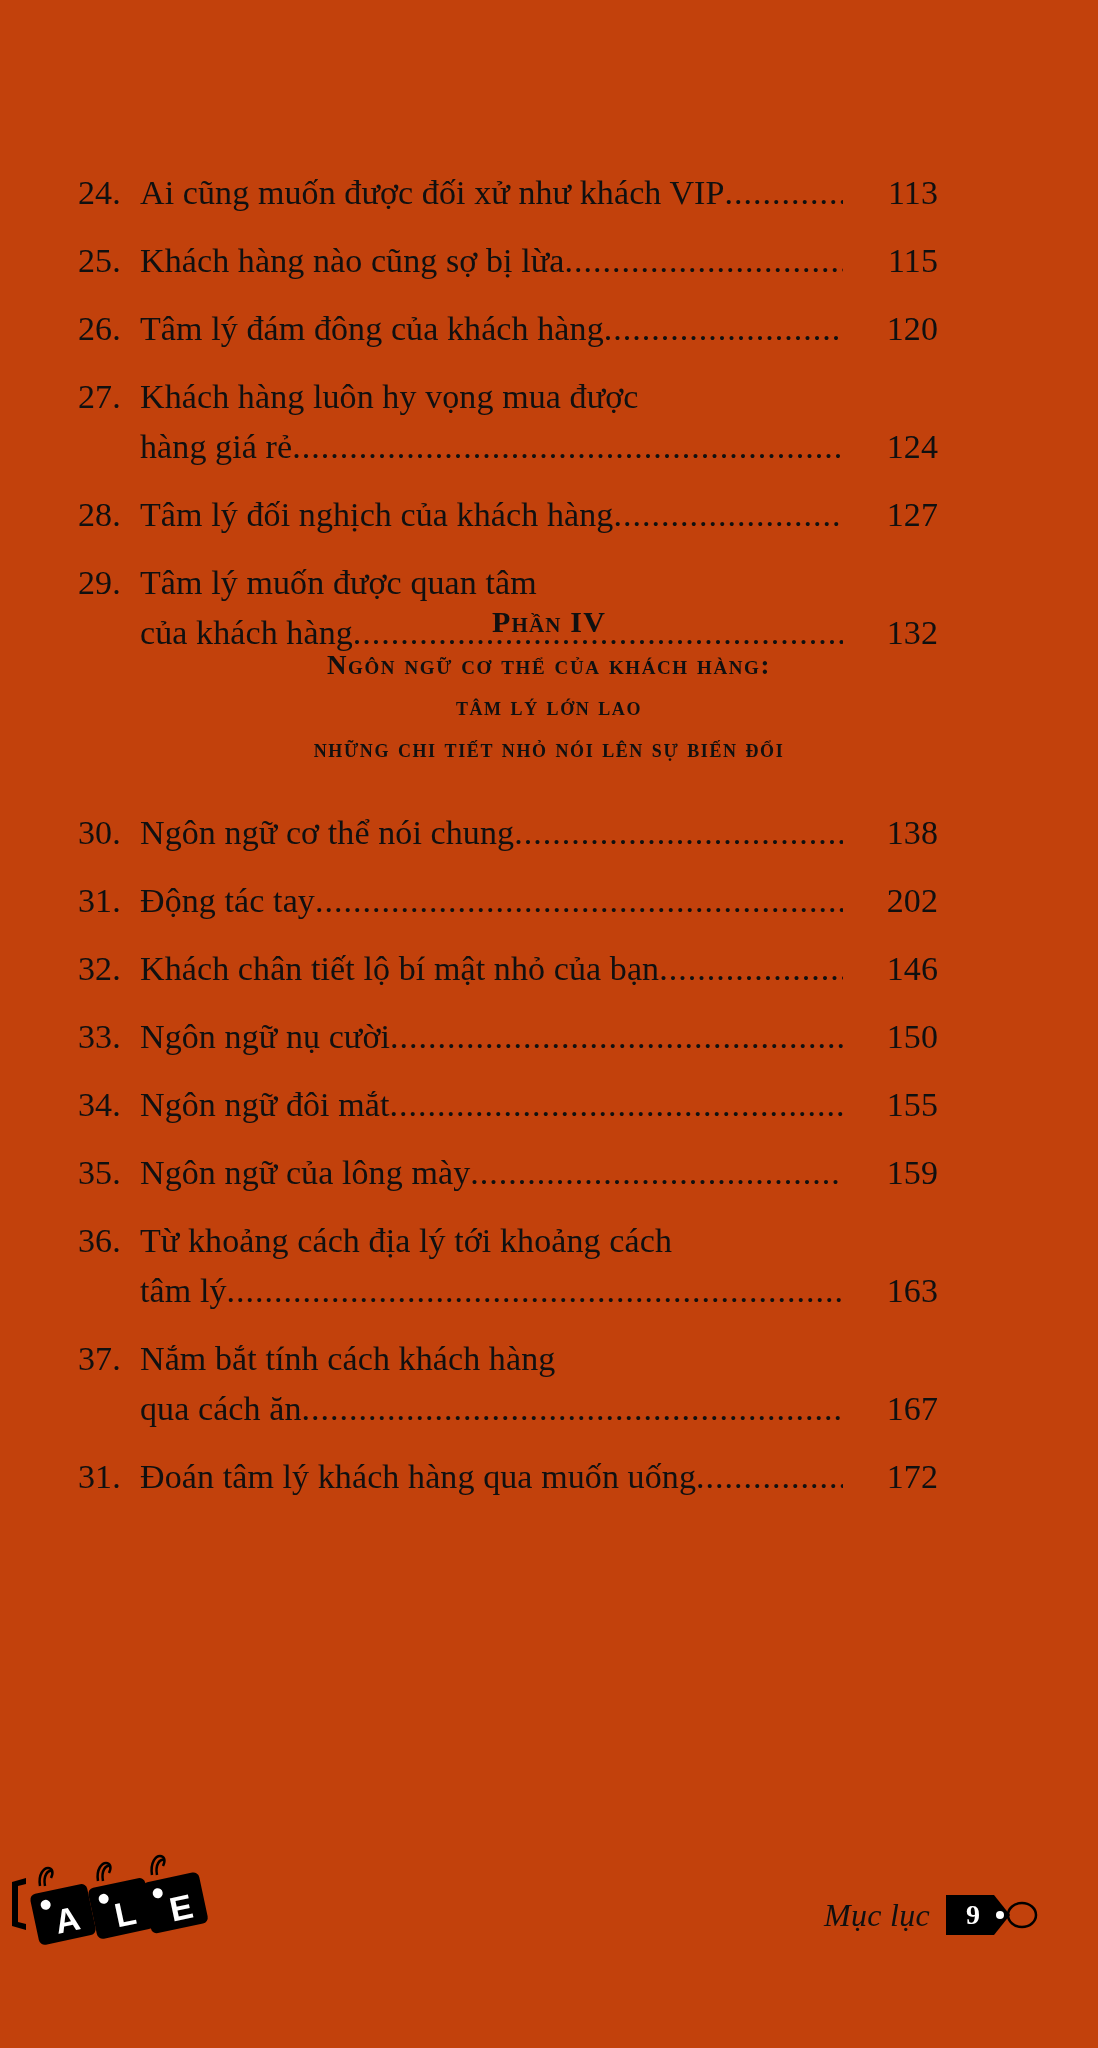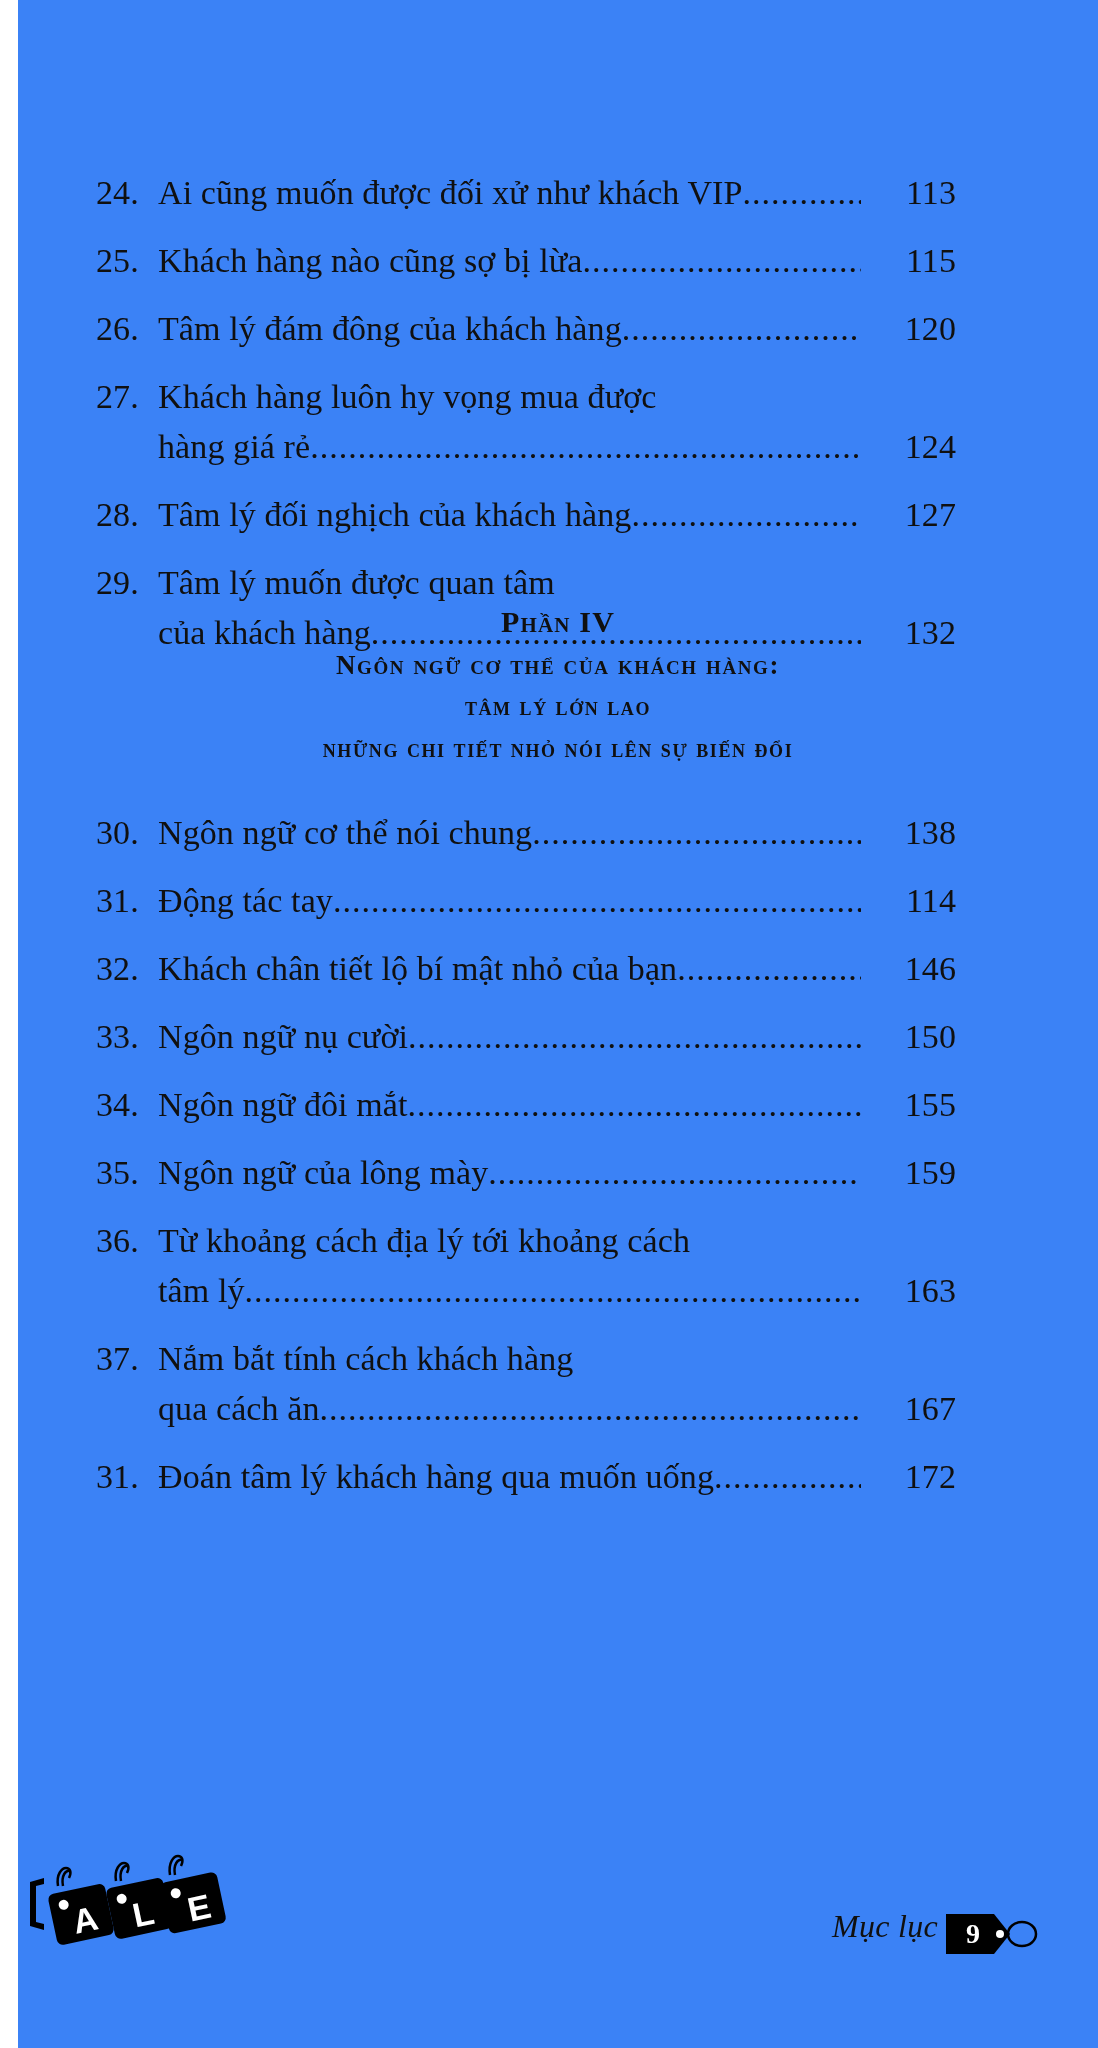--- a/index.html
+++ b/index.html
@@ -12,22 +12,21 @@
     height: 2048px;
     overflow: hidden;
     font-family: "Liberation Serif", "DejaVu Serif", serif;
     color: #101010;
     position: relative;
   }
 
   .page {
     position: absolute;
     inset: 0;
-    background: #3b82f6;
-    margin-left: 18px;
+    background: #c2410c;
   }
 
   
   .toc {
     position: absolute;
     left: 78px;
     top: 168px;
     width: 860px;
   }
 
@@ -124,23 +123,24 @@
     position: absolute;
     left: 10px;
     bottom: 6px;
     width: 200px;
     height: 110px;
   }
 
   .footer-right {
     position: absolute;
     right: 58px;
-    bottom: 4px;
+    bottom: 23px;
     display: flex;
-    gap: 6px;
+    align-items: center;
+    gap: 14px;
   }
   .footer-label {
     font-style: italic;
     font-size: 32px;
     letter-spacing: 0.3px;
   }
   .page-tag {
     position: relative;
     width: 96px;
     height: 52px;
@@ -240,21 +240,21 @@
           <span class="toc-title">Ngôn ngữ cơ thể nói chung</span>
           <span class="leader"></span>
           <span class="toc-page">138</span>
         </div>
       </div>
       <div class="toc-entry">
         <div class="toc-line">
           <span class="toc-num">31.</span>
           <span class="toc-title">Động tác tay</span>
           <span class="leader"></span>
-          <span class="toc-page">114</span>
+          <span class="toc-page">202</span>
         </div>
       </div>
       <div class="toc-entry">
         <div class="toc-line">
           <span class="toc-num">32.</span>
           <span class="toc-title">Khách chân tiết lộ bí mật nhỏ của bạn</span>
           <span class="leader"></span>
           <span class="toc-page">146</span>
         </div>
       </div>

